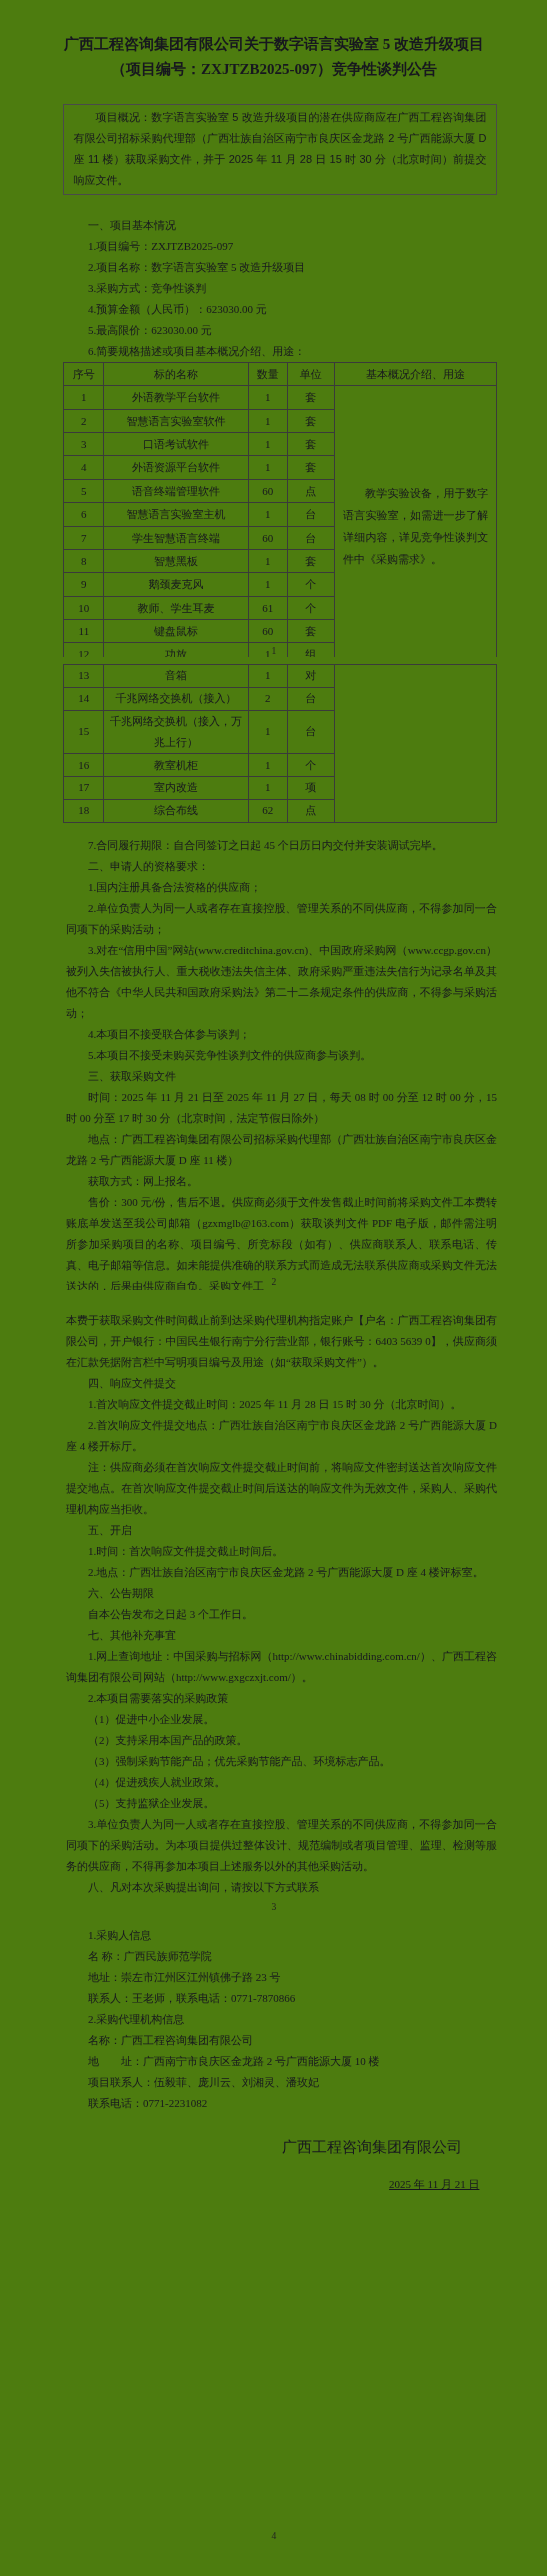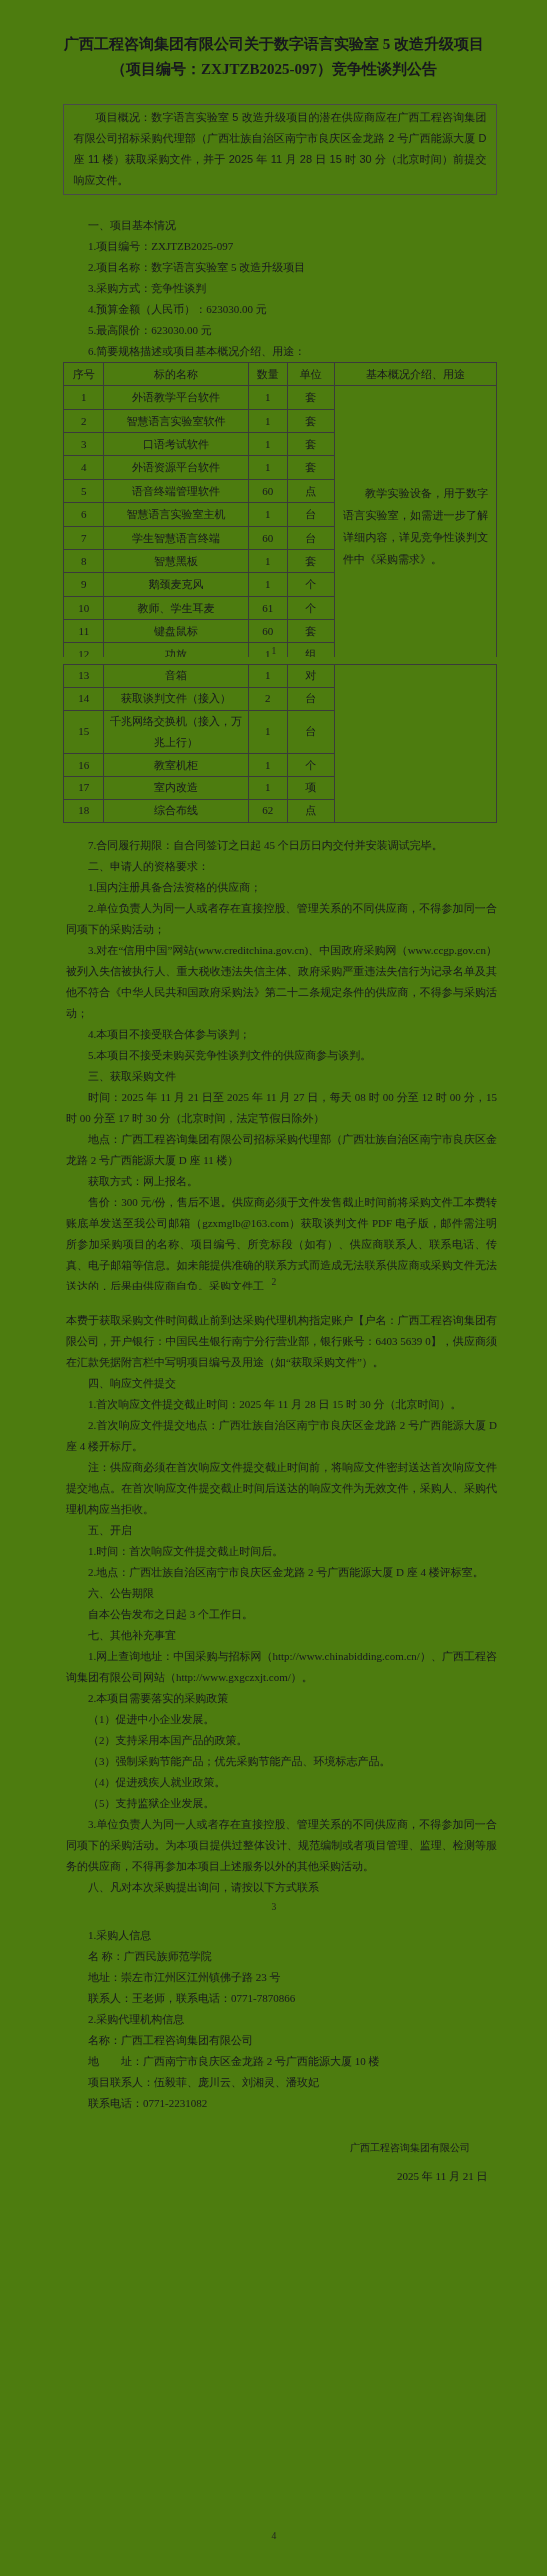--- a/index.html
+++ b/index.html
@@ -68,22 +68,22 @@
   .pagenum{
     position:absolute;left:0;right:0;text-align:center;
     font-size:9.6px;line-height:11px;color:#222;
   }
   .pg1 .pagenum{bottom:1.4px;}
   .pg2 .pagenum{bottom:2.7px;}
   .pg3 .pagenum{bottom:2.1px;}
   .pg4 .pagenum{bottom:34px;}
 
   .sig-block{margin-top:22.6px;}
-  .sig{font-size:10px;line-height:21px;text-align:right;padding-right:19px;margin:8px;}
-  .sig-date{font-size:11px;line-height:21px;text-align:right;padding-right:9.6px;margin:0;}
+  .sig{font-size:15px;line-height:21px;text-align:right;padding-right:19px;margin:16px;}
+  .sig-date{font-size:11px;line-height:21px;text-align:right;padding-right:9.6px;margin:8px;text-decoration:underline;}
 </style>
 </head>
 <body>
 
 <div class="doc">
 
   <div class="page pg1">
     <div class="title">
       <div>广西工程咨询集团有限公司关于数字语言实验室 5 改造升级项目</div>
       <div>（项目编号：ZXJTZB2025-097）竞争性谈判公告</div>
@@ -208,21 +208,21 @@
         <tbody>
             <tr>
           <td>13</td>
           <td>音箱</td>
           <td>1</td>
           <td>对</td>
           <td class="desc" rowspan="6"></td>
         </tr>
         <tr>
           <td>14</td>
-          <td>获取谈判文件（接入）</td>
+          <td>千兆网络交换机（接入）</td>
           <td>2</td>
           <td>台</td>
         </tr>
         <tr>
           <td>15</td>
           <td>千兆网络交换机（接入，万兆上行）</td>
           <td>1</td>
           <td>台</td>
         </tr>
         <tr>

